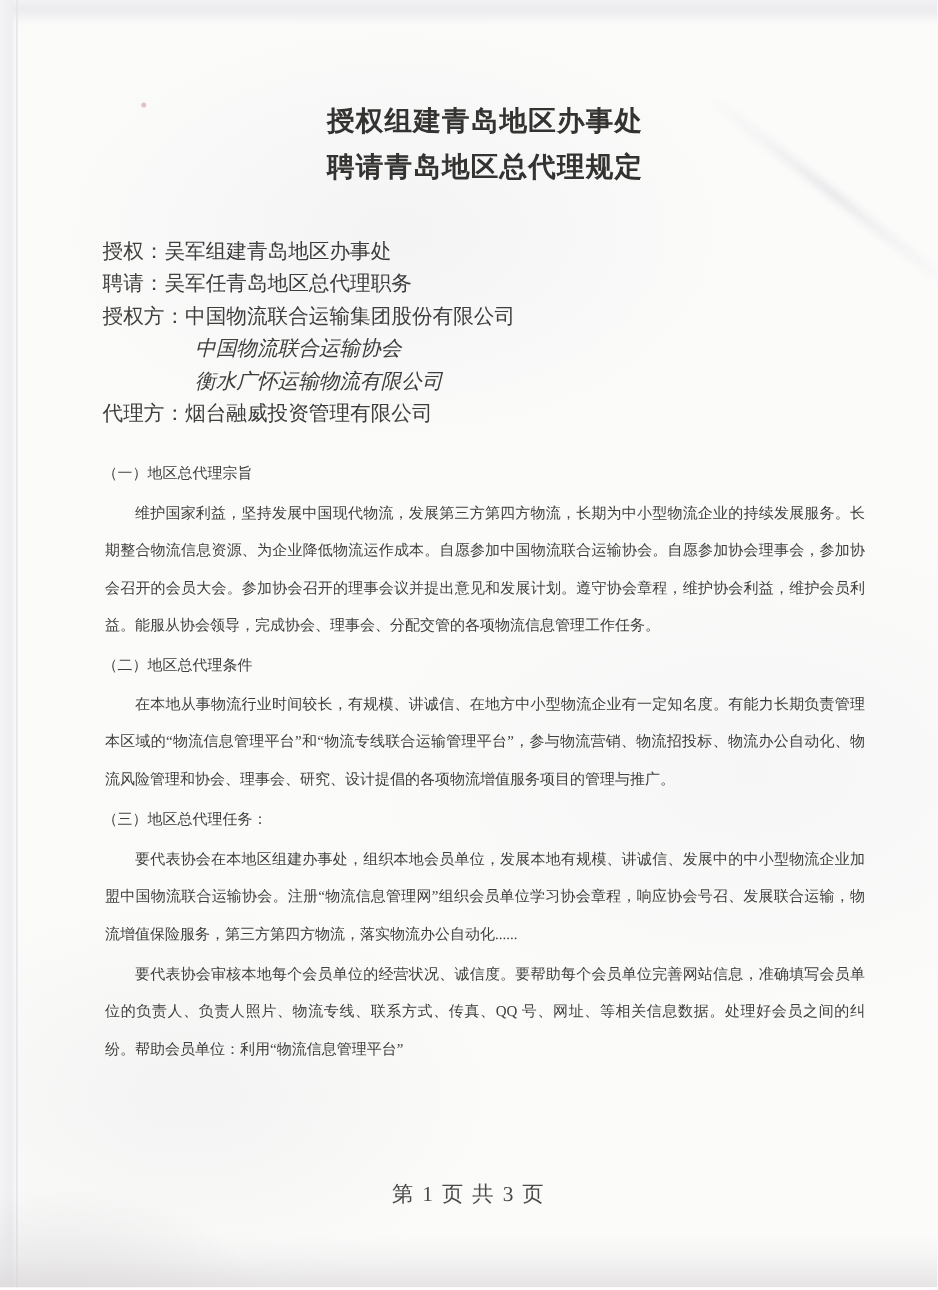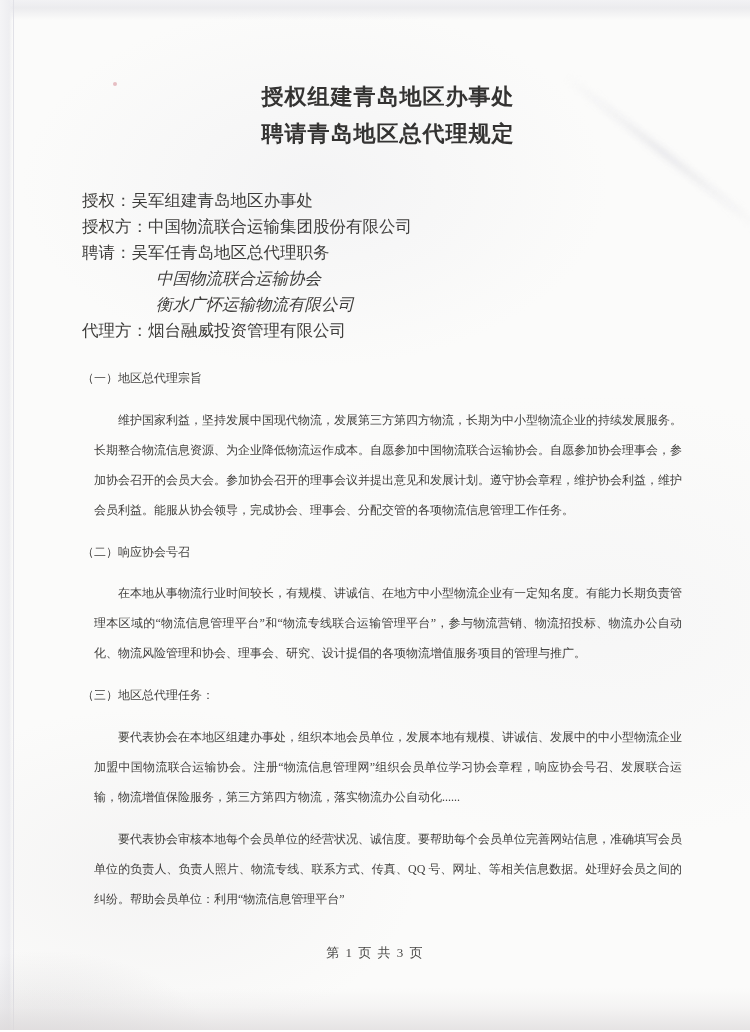--- a/index.html
+++ b/index.html
@@ -80,29 +80,29 @@
     margin-top: 20px;
     font-size: 12px;
     line-height: 29.9px;
     text-align: justify;
     color: #403f3d;
   }
   .section-heading {
     text-indent: 0;
   }
   .body-paragraph {
-    margin: 12px;
+    margin: 2px;
     text-indent: 2em;
   }
   .footer {
     position: absolute;
     left: 0; right: 0;
     top: 944px;
     text-align: center;
-    font-size: 13px;
+    font-size: 17px;
     letter-spacing: 1.5px;
     color: #4a4947;
   }
 </style>
 </head>
 <body>
 
 <div class="page">
   <div class="edge-top"></div>
   <div class="edge-left"></div>
@@ -112,31 +112,31 @@
   <div class="speck-pink"></div>
 
   <div class="content">
     <div class="title-block">
       <div class="title-line">授权组建青岛地区办事处</div>
       <div class="title-line">聘请青岛地区总代理规定</div>
     </div>
 
     <div class="meta-block" id="meta-block">
         <div class="meta-line"><span>授权：</span><span>吴军组建青岛地区办事处</span></div>
+        <div class="meta-line"><span>聘请：</span><span>吴军任青岛地区总代理职务</span></div>
         <div class="meta-line"><span>授权方：</span><span>中国物流联合运输集团股份有限公司</span></div>
-        <div class="meta-line"><span>聘请：</span><span>吴军任青岛地区总代理职务</span></div>
         <div class="meta-line indent"><span>中国物流联合运输协会</span></div>
         <div class="meta-line indent"><span>衡水广怀运输物流有限公司</span></div>
         <div class="meta-line"><span>代理方：</span><span>烟台融威投资管理有限公司</span></div>
       </div>
 
     <div class="body-block" id="body-block">
         <div class="section-heading">（一）地区总代理宗旨</div>
         <p class="body-paragraph">维护国家利益，坚持发展中国现代物流，发展第三方第四方物流，长期为中小型物流企业的持续发展服务。长期整合物流信息资源、为企业降低物流运作成本。自愿参加中国物流联合运输协会。自愿参加协会理事会，参加协会召开的会员大会。参加协会召开的理事会议并提出意见和发展计划。遵守协会章程，维护协会利益，维护会员利益。能服从协会领导，完成协会、理事会、分配交管的各项物流信息管理工作任务。</p>
-        <div class="section-heading">（二）响应协会号召</div>
+        <div class="section-heading">（二）地区总代理条件</div>
         <p class="body-paragraph">在本地从事物流行业时间较长，有规模、讲诚信、在地方中小型物流企业有一定知名度。有能力长期负责管理本区域的“物流信息管理平台”和“物流专线联合运输管理平台”，参与物流营销、物流招投标、物流办公自动化、物流风险管理和协会、理事会、研究、设计提倡的各项物流增值服务项目的管理与推广。</p>
         <div class="section-heading">（三）地区总代理任务：</div>
         <p class="body-paragraph">要代表协会在本地区组建办事处，组织本地会员单位，发展本地有规模、讲诚信、发展中的中小型物流企业加盟中国物流联合运输协会。注册“物流信息管理网”组织会员单位学习协会章程，响应协会号召、发展联合运输，物流增值保险服务，第三方第四方物流，落实物流办公自动化......</p>
         <p class="body-paragraph">要代表协会审核本地每个会员单位的经营状况、诚信度。要帮助每个会员单位完善网站信息，准确填写会员单位的负责人、负责人照片、物流专线、联系方式、传真、QQ 号、网址、等相关信息数据。处理好会员之间的纠纷。帮助会员单位：利用“物流信息管理平台”</p>
       </div>
   </div>
 
   <div class="footer">第 1 页 共 3 页</div>
 </div>
 

